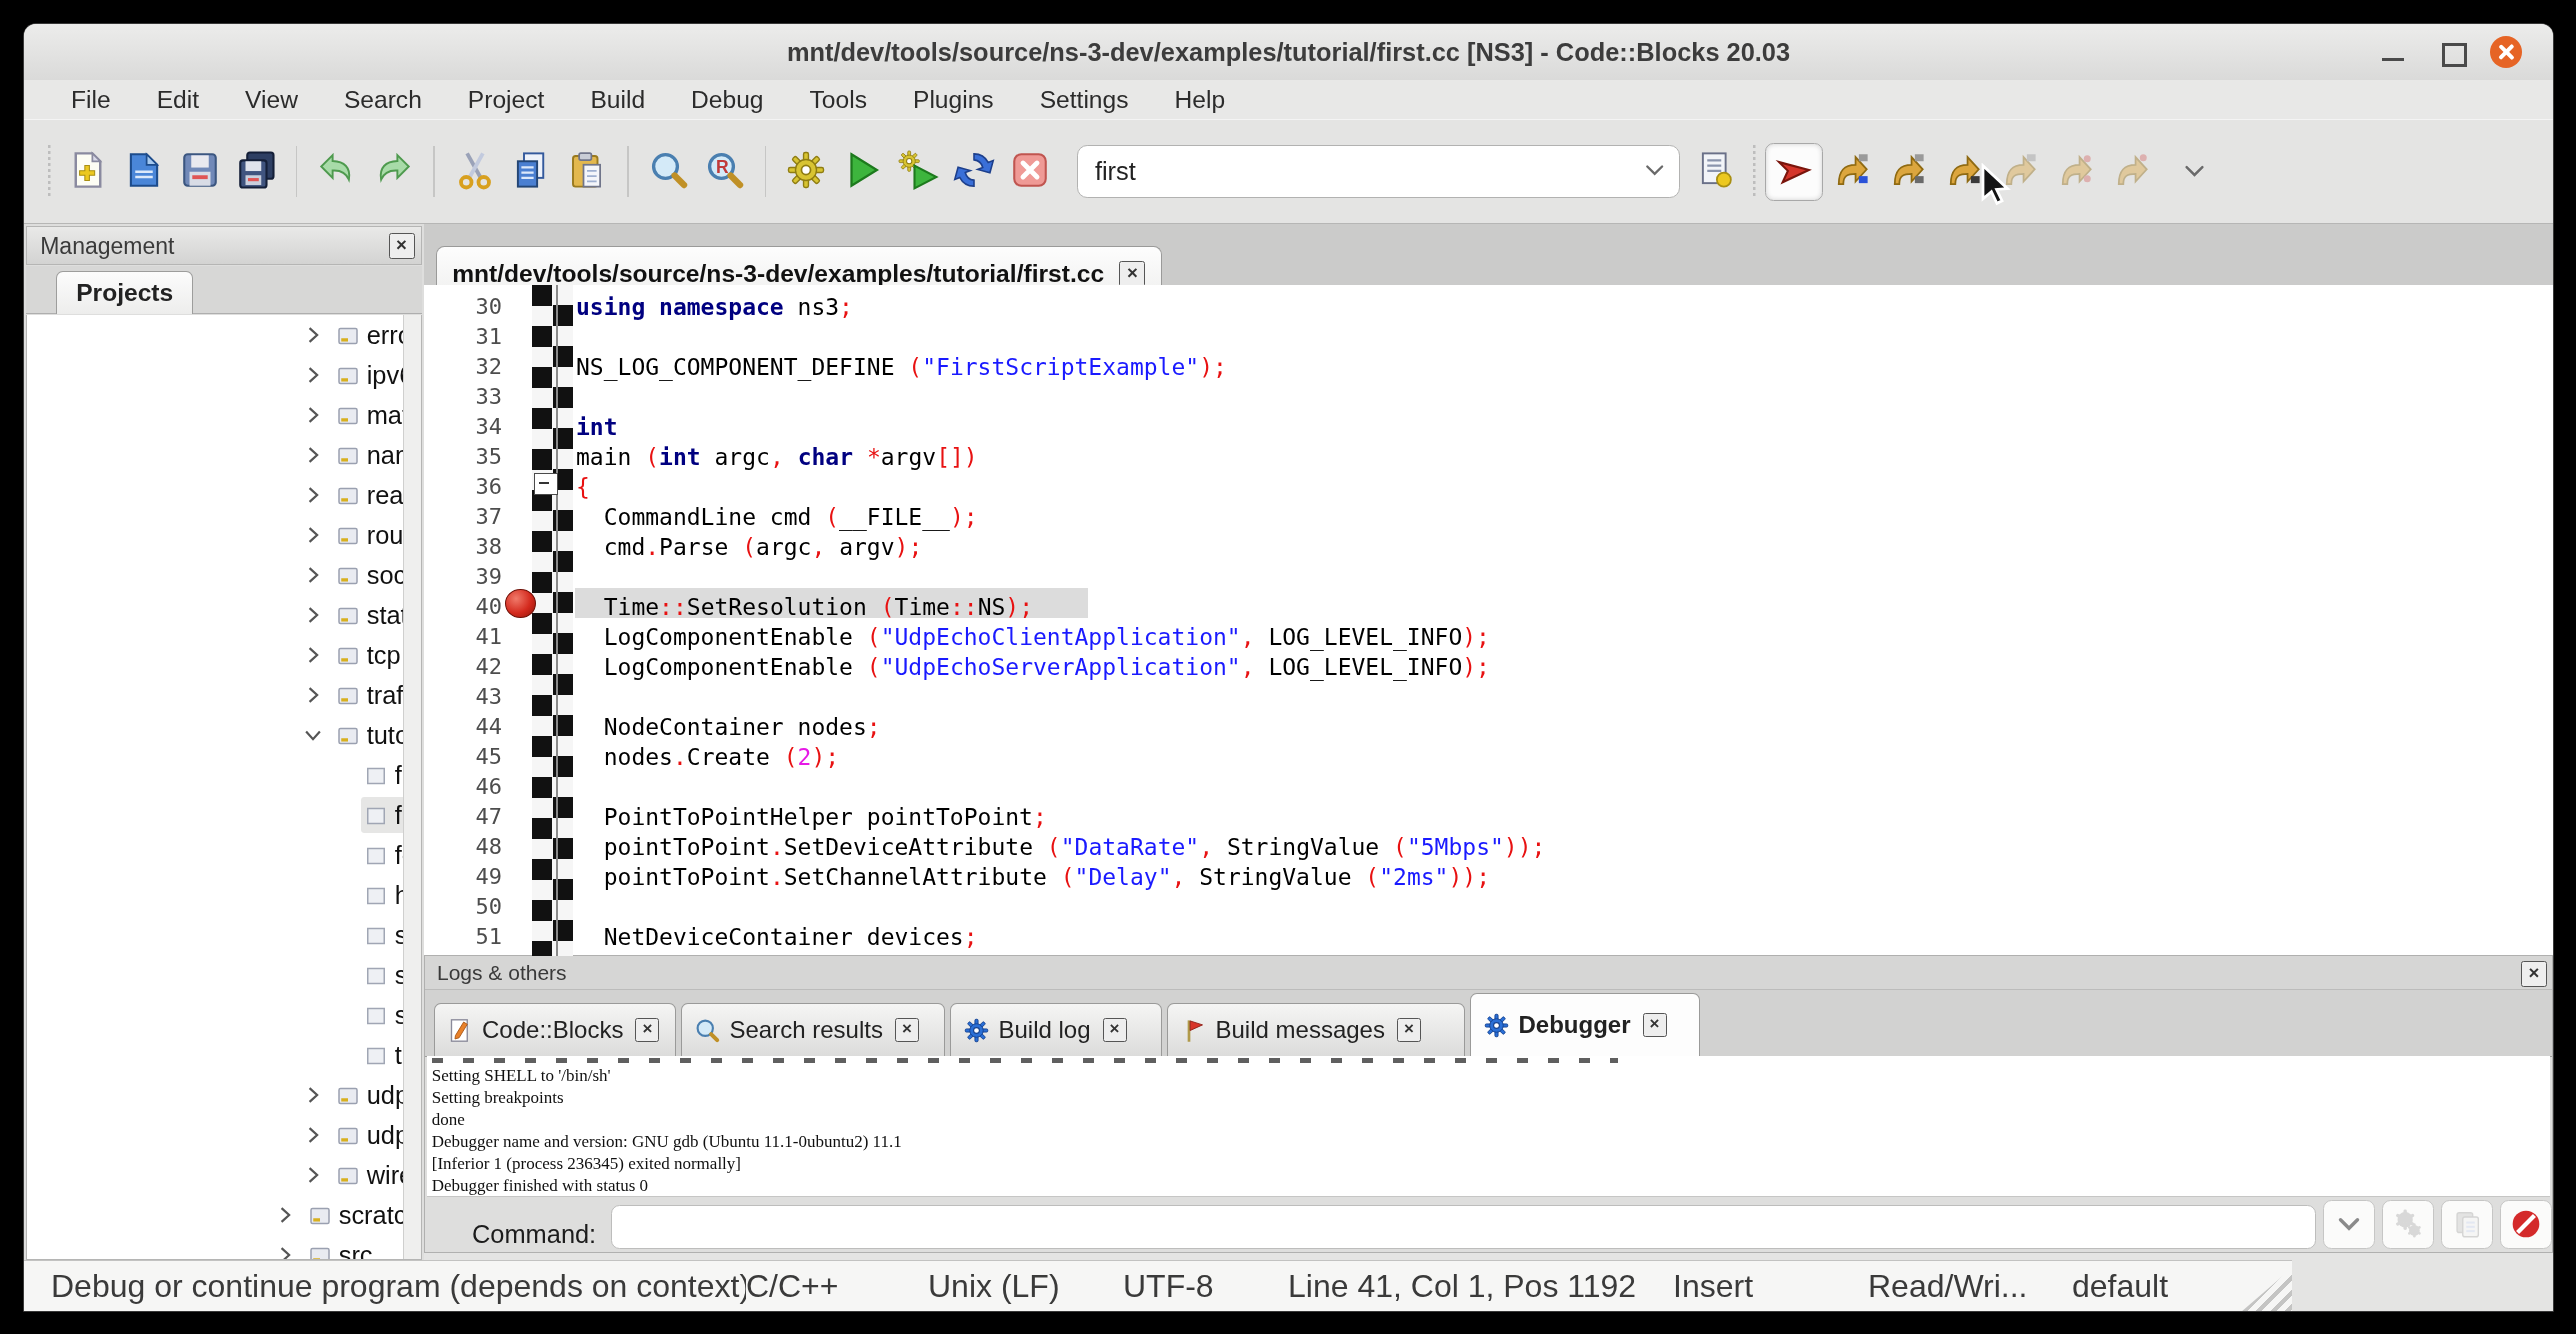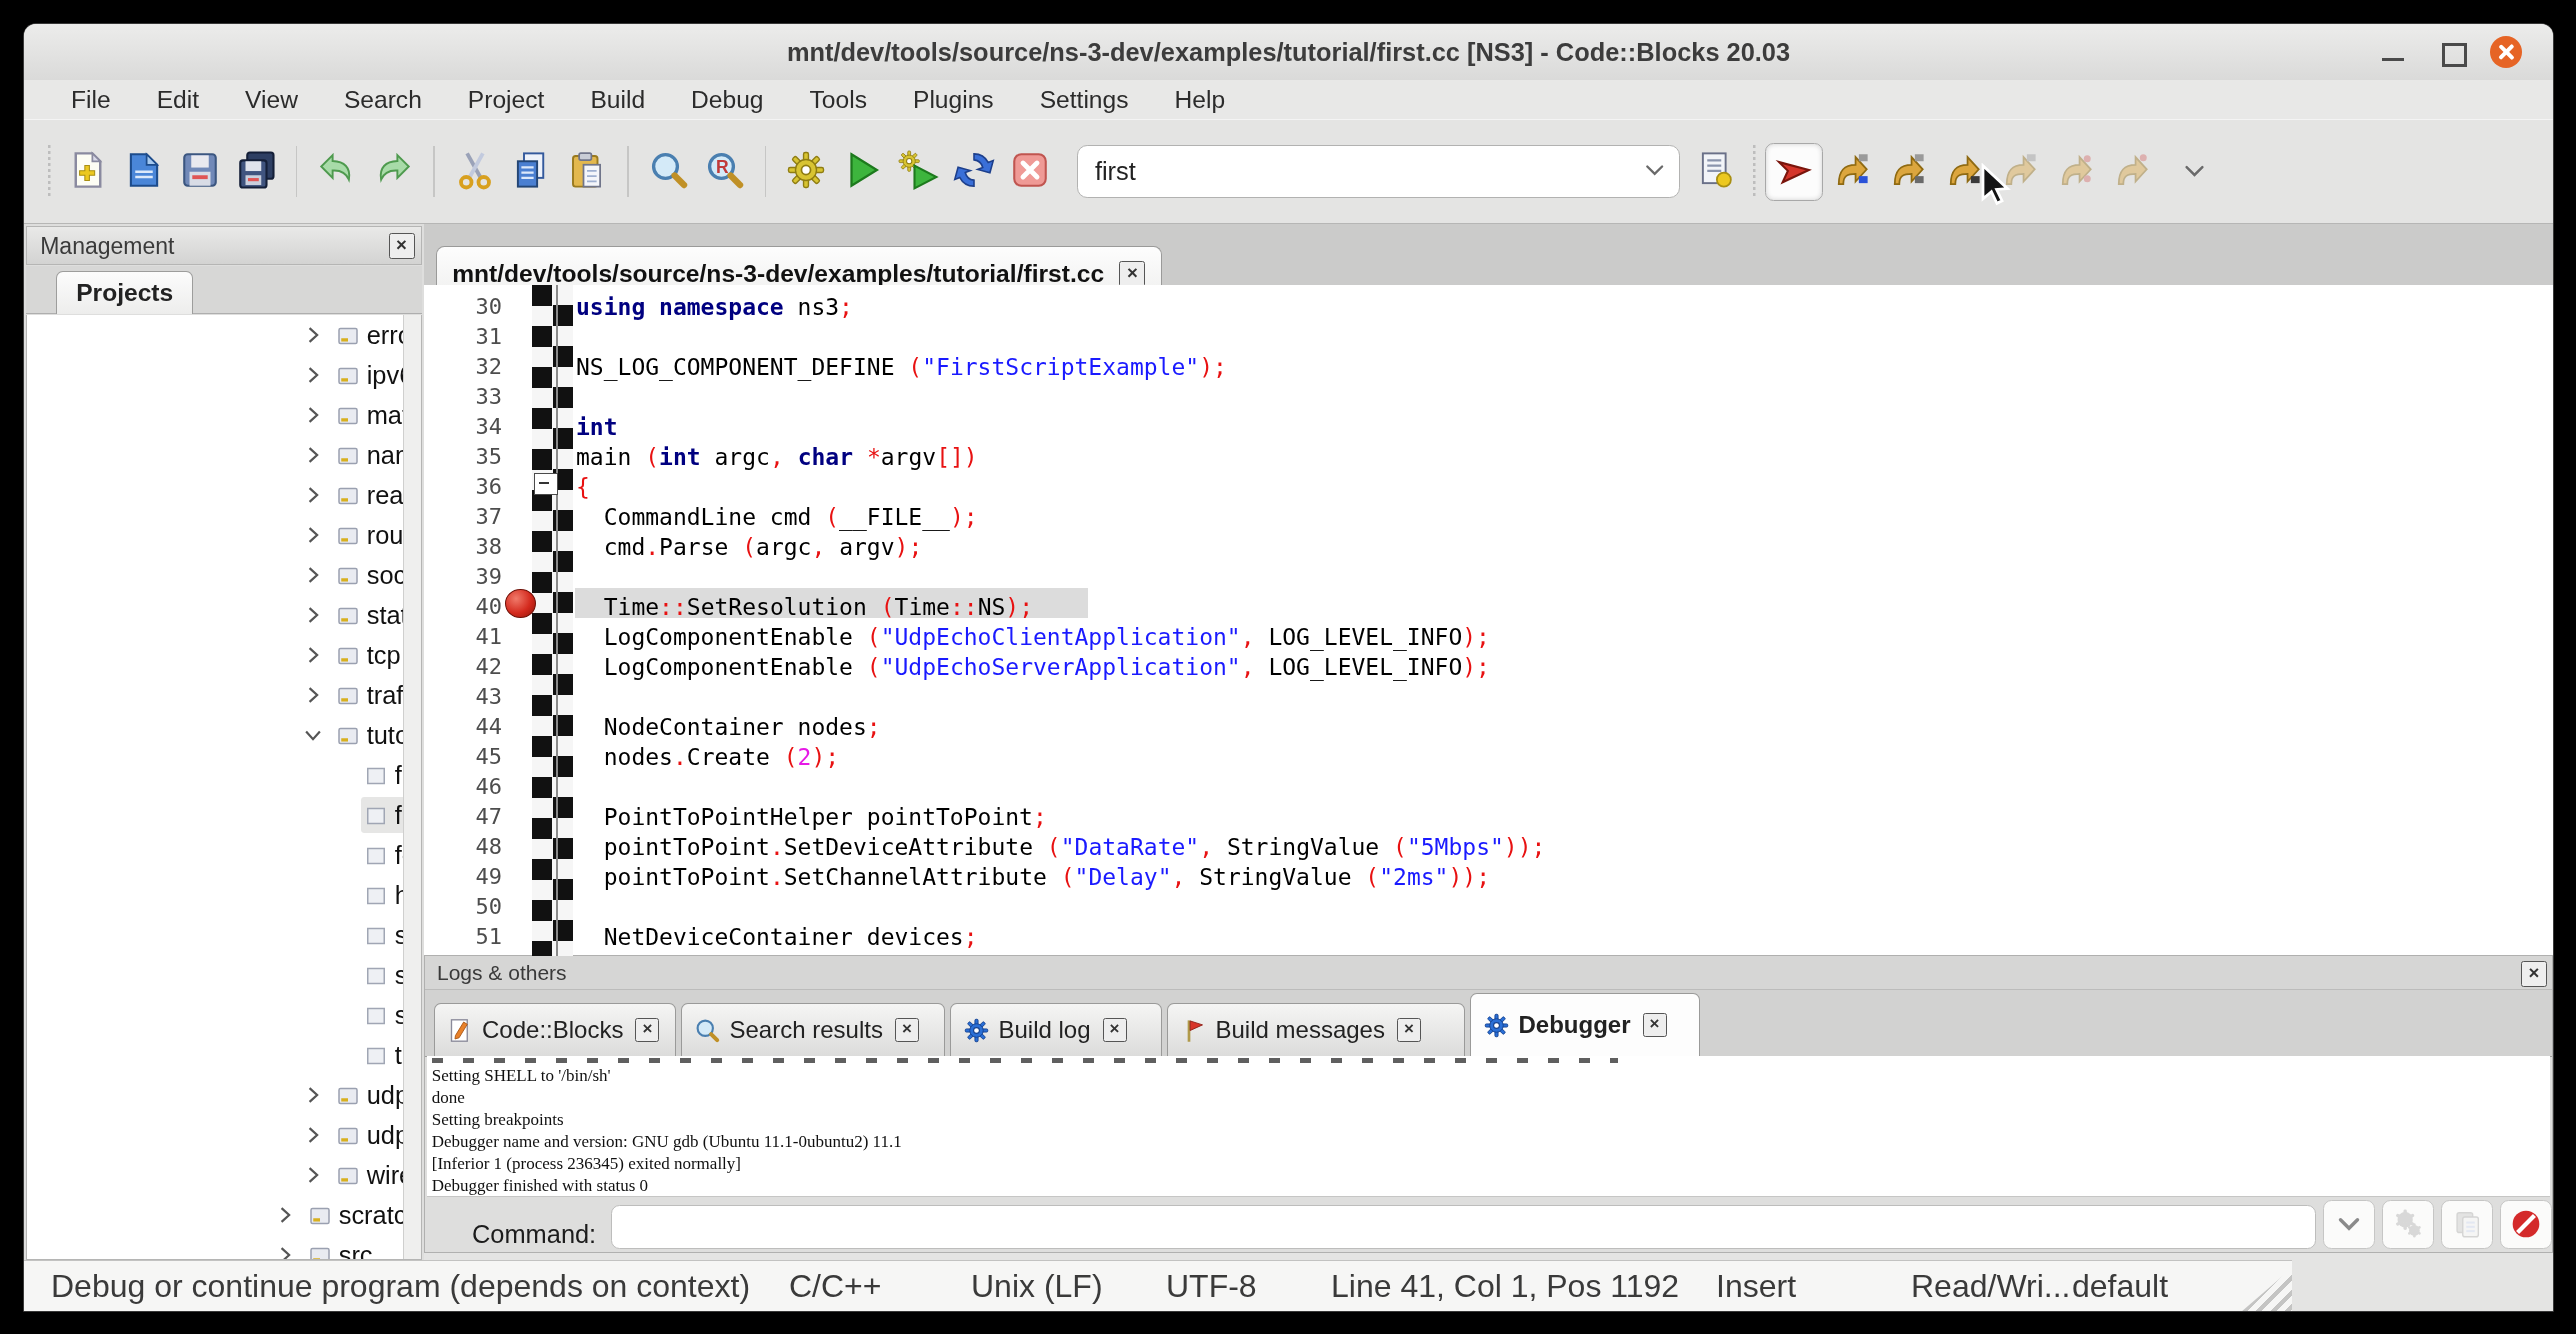--- a/index.html
+++ b/index.html
@@ -117,21 +117,21 @@
   .cmdbtn{width:53px;height:49px;margin-left:6.8px;background:#fbfbfa;border:1.7px solid #c6c6c5;border-radius:8.5px;
           display:flex;align-items:center;justify-content:center;box-sizing:border-box;}
   .cmdbtn svg{width:34px;height:34px;}
   .cmdbtn.disabled svg{opacity:.35;}
   
   .statusbar{position:absolute;left:0;top:1236px;width:2268px;height:51px;background:#f6f6f5;
              border-top:1.7px solid #c2c2c1;display:flex;align-items:center;font-size:32px;color:#3a3a3a;}
   .sb{white-space:nowrap;overflow:hidden;}
   .sb-msg{flex:1;padding-left:27px;}
   .sb-lang{width:182px;} .sb-eol{width:195px;} .sb-enc{width:165px;} .sb-pos{width:385px;}
-  .sb-ins{width:195px;} .sb-rw{width:161px;} .sb-prof{width:169px;}
+  .sb-ins{width:195px;} .sb-rw{width:161px;} .sb-prof{width:169px;margin-left:43px;}
   .sb-grip{width:51px;height:44px;margin-right:0;align-self:flex-end;
            background:repeating-linear-gradient(135deg,#c4c4c3 0 4.2px,#f6f6f5 4.2px 10.2px);
            clip-path:polygon(100% 0,100% 100%,0 100%);}
 </style>
 </head>
 <body>
 
 <div class="screen">
   <div class="window">
 
@@ -776,22 +776,22 @@
                 <circle cx="12" cy="12" r="2.6" fill="#fff" stroke="#14418f"></circle>
               </svg>
             </span>
             <span>Debugger</span>
             <span class="xbox">×</span>
           </div>
         </div>
       <div class="log-out" id="log-out">
         <div class="clipped"></div>
       <div class="log-line">Setting SHELL to '/bin/sh'</div>
+          <div class="log-line">Setting breakpoints</div>
           <div class="log-line">done</div>
-          <div class="log-line">Setting breakpoints</div>
           <div class="log-line">Debugger name and version: GNU gdb (Ubuntu 11.1-0ubuntu2) 11.1</div>
           <div class="log-line">[Inferior 1 (process 236345) exited normally]</div>
           <div class="log-line">Debugger finished with status 0</div>
         </div>
       <div class="cmdrow">
         <span class="cmdlabel">Command:</span>
         <input type="text" value="" style="">
         <div class="cmdbtn">
           <svg viewBox="0 0 24 24">
               <path d="M6 9 L12 15 L18 9" fill="none" stroke="#8a8a8a" stroke-width="2.4" stroke-linecap="round"></path>

